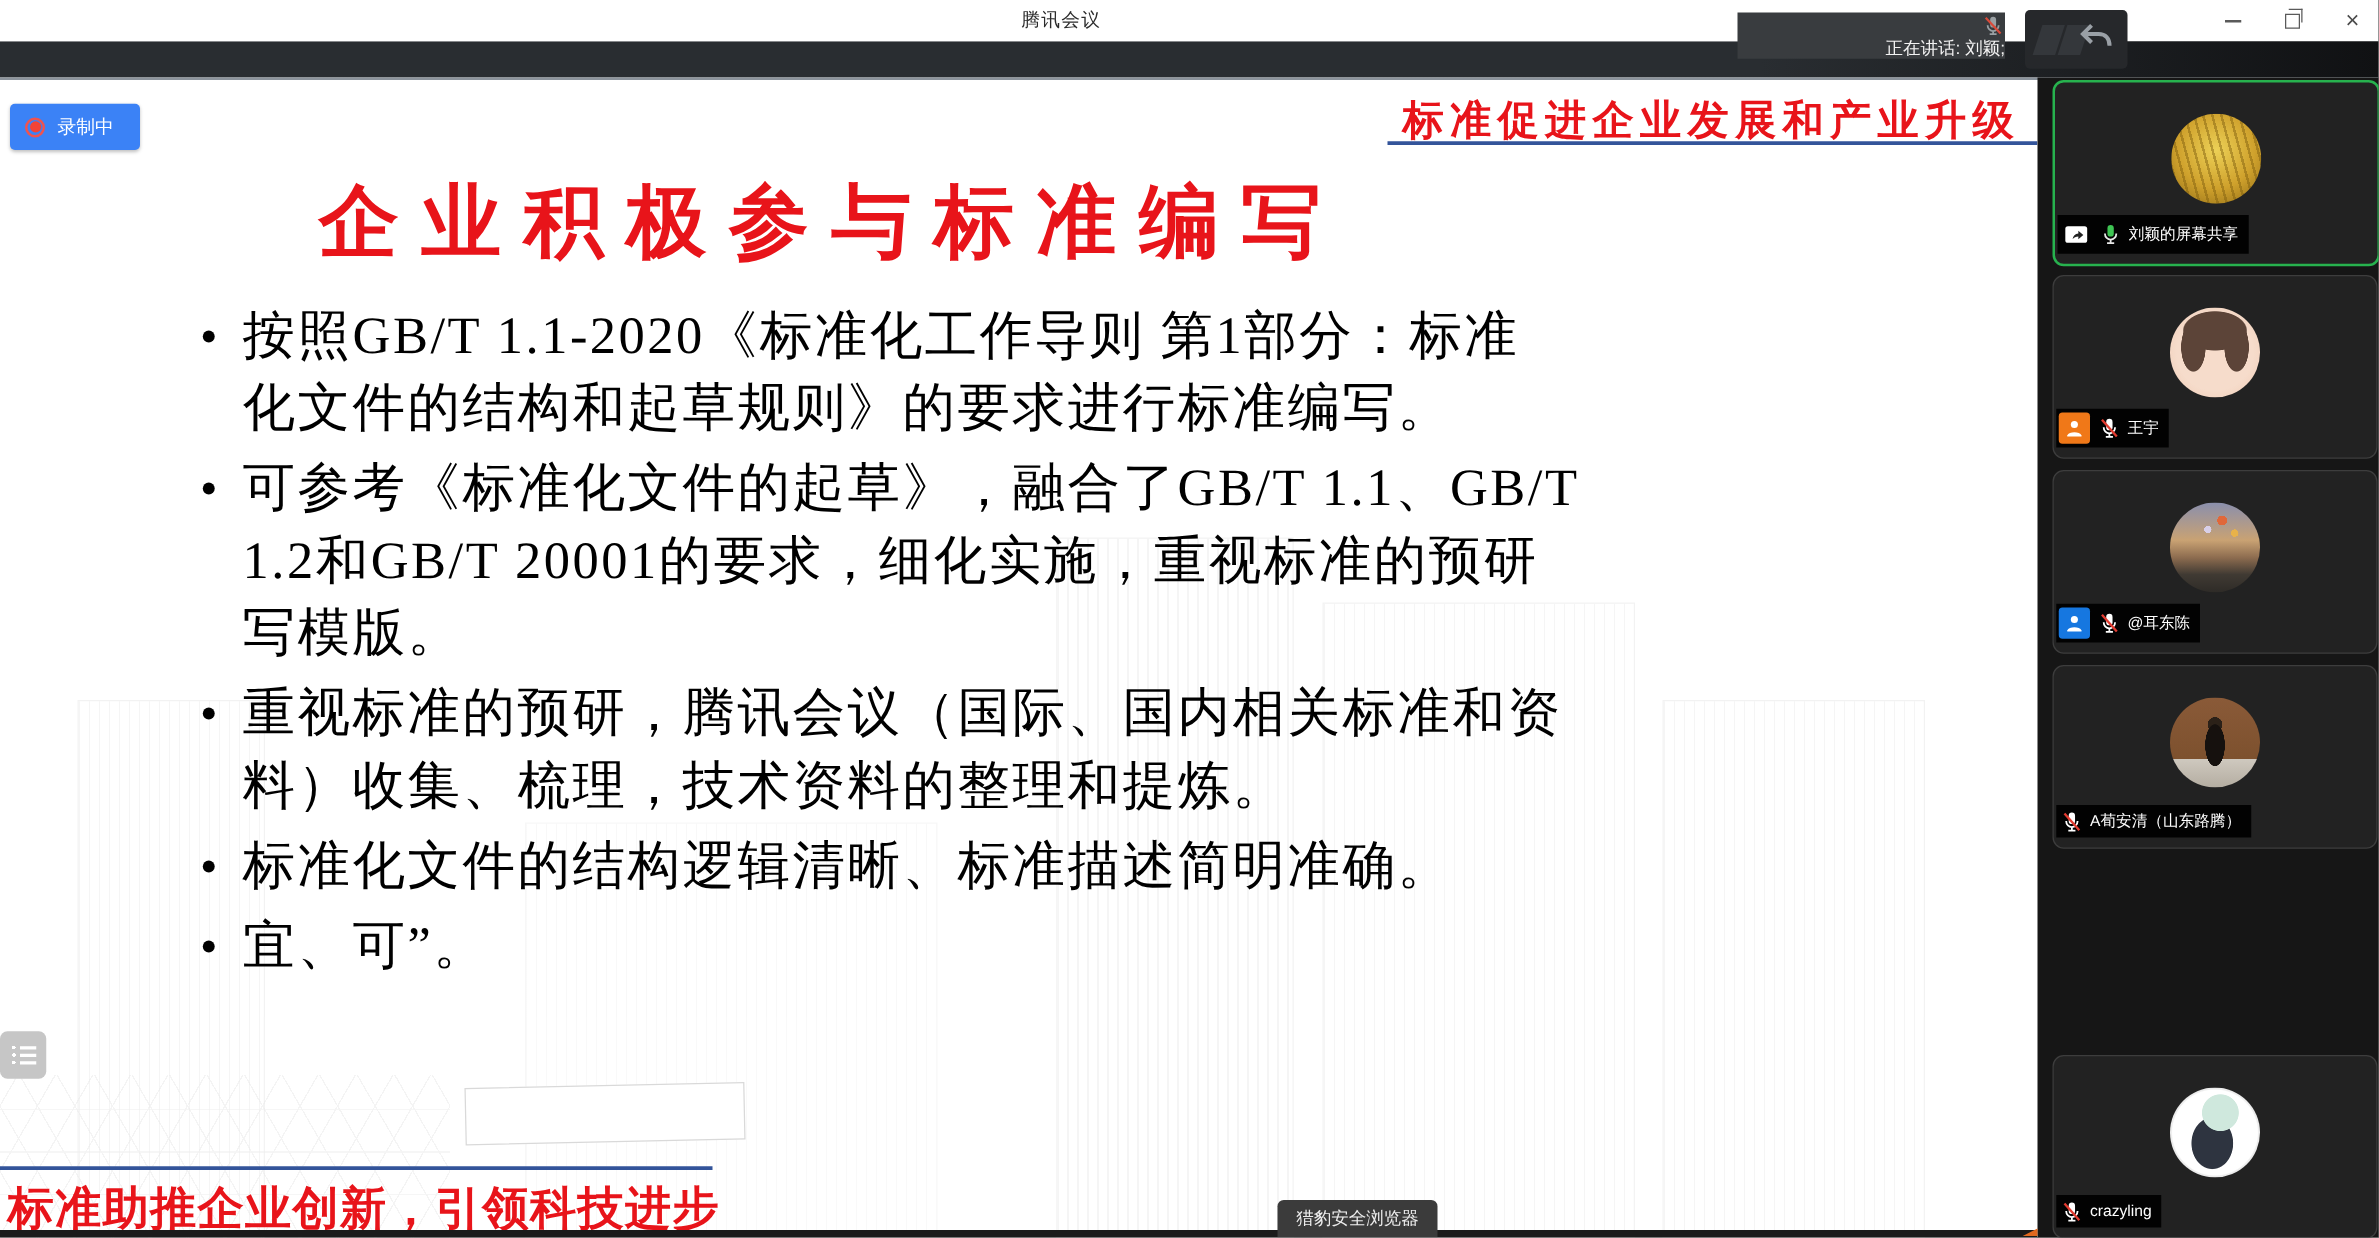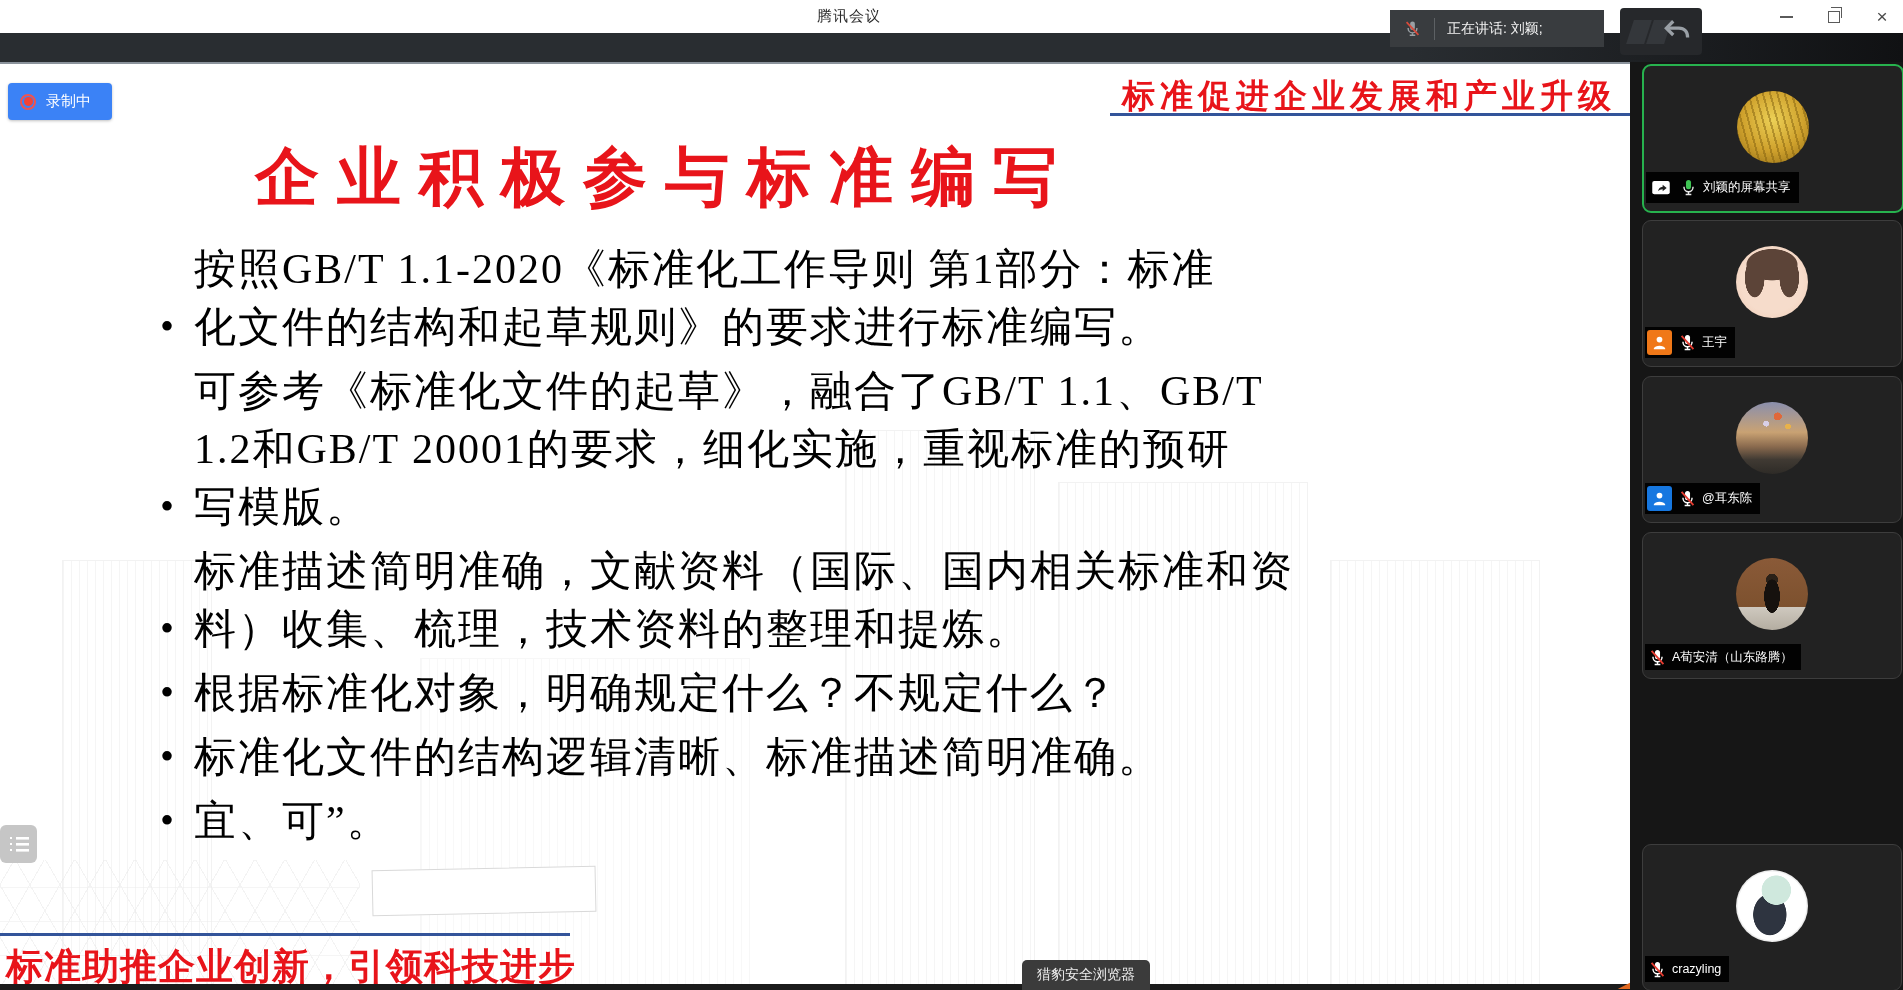--- a/index.html
+++ b/index.html
@@ -18,21 +18,21 @@
                          border:1.6px solid #5a5a5a;border-left:none;border-bottom:none;}
   .close-glyph{font-size:19px;color:#4c4c4c;line-height:1;}
 
   
   .topbar{position:absolute;left:0;top:33px;width:1903px;height:29px;z-index:3;
           background:linear-gradient(90deg,#292d31 0%,#292d31 74%,#101113 100%);
           border-bottom:2px solid #8b939c;}
 
   
   .speaker-panel{position:absolute;left:1390px;top:10px;width:214px;height:37px;background:#393c3f;
-                 display:flex;align-items:center;z-index:5;}
+                 display:flex;align-items:flex-end;z-index:5;flex-direction:column;}
   .speaker-panel .micw{margin-left:12px;}
   .speaker-divider{width:1px;height:22px;background:#5d6164;margin:0 12px 0 12px;}
   .speaker-text{color:#f2f2f2;font-size:14px;white-space:nowrap;}
 
   
   .arrows-panel{position:absolute;left:1620px;top:8px;width:82px;height:47px;background:#26282b;
                 border-radius:4px;z-index:5;display:flex;align-items:center;justify-content:flex-end;}
   .ghost-shape{position:absolute;top:12px;width:18px;height:24px;background:#34373b;transform:skewX(-18deg);}
   .ghost-a{left:10px;} .ghost-b{left:30px;}
   .undo-arrow{margin-right:10px;position:relative;z-index:1;}
@@ -56,21 +56,21 @@
                 font-size:33px;letter-spacing:5px;white-space:nowrap;}
   .header-underline{position:absolute;left:1110px;top:51px;width:520px;height:3px;z-index:2;
                 background:var(--underline-blue,#33549a);}
 
   .slide-title{position:absolute;left:255px;top:72px;z-index:2;color:var(--accent-red,#e8141a);
                font-family:"Liberation Serif","DejaVu Serif",serif;font-weight:bold;
                font-size:64px;letter-spacing:18px;white-space:nowrap;}
 
   .bullet-list{position:absolute;left:160px;top:178px;width:1400px;z-index:2;
                font-family:"Liberation Serif","DejaVu Serif",serif;color:#000;}
-  .bullet{display:flex;margin-bottom:6px;align-items:flex-end;}
+  .bullet{display:flex;margin-bottom:6px;}
   .bullet .dot{width:34px;flex:0 0 34px;font-size:40px;line-height:58px;color:#000;}
   .bullet .dot::before{content:"\2022";}
   .bline{font-size:42px;line-height:58px;letter-spacing:2px;white-space:nowrap;}
 
   .white-box{position:absolute;left:372px;top:806px;width:224px;height:46px;background:#fff;
              border:1px solid #d9d9d9;transform:rotate(-1.2deg);z-index:1;}
 
   .footer-line{position:absolute;left:0;top:871px;width:570px;height:3px;
                background:var(--underline-blue,#33549a);z-index:2;}
   .slide-footer{position:absolute;left:6px;top:880px;z-index:2;color:var(--accent-red,#e8141a);
@@ -220,28 +220,22 @@
           <span class="dot"></span>
           <div class="bullet-lines">
             <div class="bline">可参考《标准化文件的起草》，融合了GB/T 1.1、GB/T</div>
             <div class="bline">1.2和GB/T 20001的要求，细化实施，重视标准的预研</div>
             <div class="bline">写模版。</div>
           </div>
         </div>
         <div class="bullet">
           <span class="dot"></span>
           <div class="bullet-lines">
-            <div class="bline">标准描述简明准确，文献资料（国际、国内相关标准和资</div>
+            <div class="bline">重视标准的预研，腾讯会议（国际、国内相关标准和资</div>
             <div class="bline">料）收集、梳理，技术资料的整理和提炼。</div>
-          </div>
-        </div>
-        <div class="bullet">
-          <span class="dot"></span>
-          <div class="bullet-lines">
-            <div class="bline">根据标准化对象，明确规定什么？不规定什么？</div>
           </div>
         </div>
         <div class="bullet">
           <span class="dot"></span>
           <div class="bullet-lines">
             <div class="bline">标准化文件的结构逻辑清晰、标准描述简明准确。</div>
           </div>
         </div>
         <div class="bullet">
           <span class="dot"></span>

